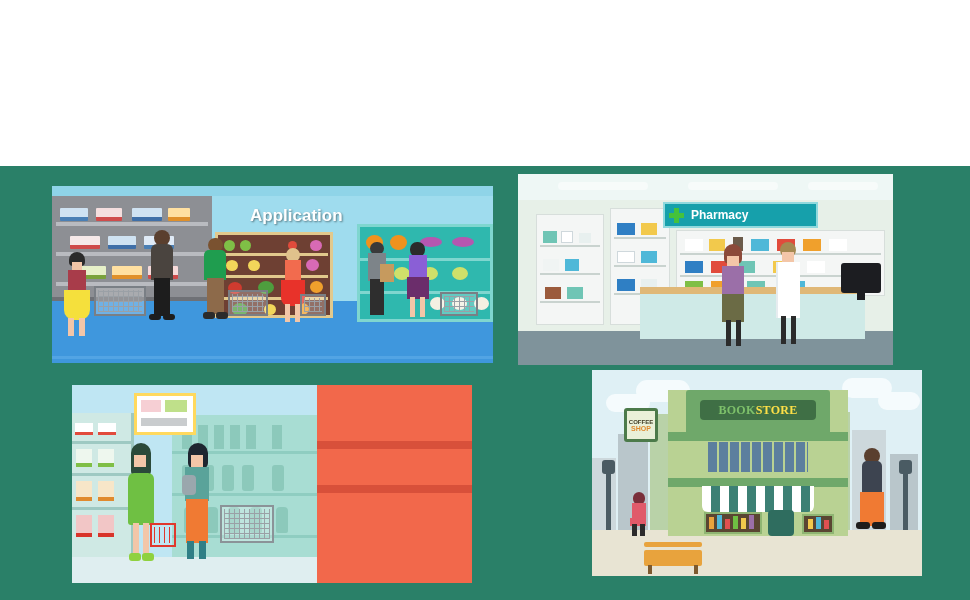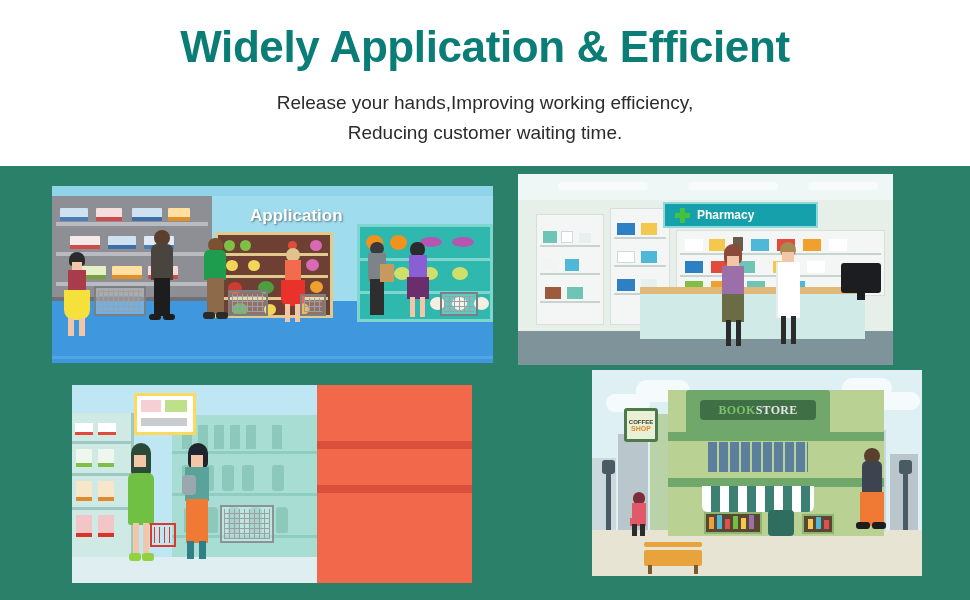--- a/index.html
+++ b/index.html
@@ -50,21 +50,21 @@
     font-family: "Liberation Sans", sans-serif;
   }
   .lbl-super { left: 198px; top: 20px; font-size: 17px; }
 
   
   .p-pharm { left: 518px; top: 174px; width: 375px; height: 191px; background: #dff1f4; }
   .ph-ceil { position:absolute; left:0; top:0; width:100%; height:26px; background:#eef7f5; }
   .ph-ceilstripe { position:absolute; height:8px; background:#f7fbfa; border-radius:4px; }
   .ph-wall { position:absolute; left:0; top:26px; width:100%; bottom:34px; background:#e7f0e8; }
   .ph-floor { position:absolute; left:0; bottom:0; width:100%; height:34px; background:#7f939b; }
-  .ph-sign { position:absolute; left:145px; top:28px; width:155px; height:26px; background:#16a0ab; border:2px solid #8fd9dd; display:flex; align-items:center; gap:7px; padding-left:10px; }
+  .ph-sign { position:absolute; left:145px; top:28px; width:155px; height:26px; background:#16a0ab; border:2px solid #8fd9dd; display:flex; align-items:center; gap:7px; padding-left:4px; }
   .cross { width:15px; height:15px; position:relative; }
   .cross:before, .cross:after { content:""; position:absolute; background:#45c23c; }
   .cross:before { left:5px; top:0; width:5px; height:15px; }
   .cross:after { left:0; top:5px; width:15px; height:5px; }
   .ph-signtext { color:#fff; font-weight:bold; font-size:12px; font-family:"Liberation Sans", sans-serif; }
   .ph-rack { position:absolute; background:#f4f6f5; border:1px solid #d7dedb; }
   .ph-rack .row { position:absolute; left:3px; right:3px; height:2px; background:#c9d3cf; }
   .ph-counter { position:absolute; left:122px; bottom:26px; width:225px; height:52px; background:#cfeae7; border-top:7px solid #e0b877; }
   .ph-monitor { position:absolute; right:12px; bottom:72px; width:40px; height:30px; background:#1c1d21; border-radius:3px; }
   .ph-monitor:after { content:""; position:absolute; left:16px; bottom:-7px; width:8px; height:7px; background:#1c1d21; }
@@ -80,26 +80,26 @@
   .rt-poster { position:absolute; left:62px; top:8px; width:62px; height:42px; background:#fff; border:3px solid #ffd95e; }
 
   
   .p-book { left: 592px; top: 370px; width: 330px; height: 206px; background: #dff0f5; }
   .bk-sky { position:absolute; left:0; top:0; width:100%; height:160px; background:#dff0f5; }
   .bk-ground { position:absolute; left:0; bottom:0; width:100%; height:46px; background:#e8e4d3; }
   .cloud { position:absolute; background:#f5fbfd; border-radius:20px; }
   .bldg { position:absolute; bottom:46px; background:#b9c6cb; }
   .bldg.lt { background:#cdd8dc; }
   .bldg.gn { background:#b9d2a8; }
-  .bk-store { position:absolute; left:76px; bottom:40px; width:216px; height:146px; background:#b9d293; }
+  .bk-store { position:absolute; left:76px; bottom:40px; width:180px; height:146px; background:#b9d293; }
   .bk-top { position:absolute; left:18px; top:0; width:144px; height:42px; background:#6fa86a; border-radius:3px 3px 0 0; }
   .bk-sign { position:absolute; left:14px; top:10px; width:116px; height:20px; background:#3f6f45; border-radius:4px; display:flex; align-items:center; justify-content:center; }
   .bk-sign span { font-family:"Liberation Serif", serif; font-weight:bold; font-size:12px; letter-spacing:.3px; }
   .bk-book { color:#7dc06a; }
-  .bk-store-txt { color:#e5e5e5; }
+  .bk-store-txt { color:#fde047; }
   .bk-band { position:absolute; left:0; width:100%; height:9px; background:#6fa86a; }
   .bk-windowgrid { position:absolute; left:40px; top:52px; width:100px; height:30px;
     background: repeating-linear-gradient(90deg,#5c7f9e 0 9px,#b9d293 9px 11px),
                 repeating-linear-gradient(0deg,#5c7f9e 0 9px,#b9d293 9px 11px); }
   .awning { position:absolute; left:34px; top:96px; width:112px; height:26px;
     background: repeating-linear-gradient(90deg,#ffffff 0 9px,#3c8074 9px 18px);
     border-radius: 0 0 6px 6px; }
   .bk-dooraw { position:absolute; background:#2f6d5f; border-radius:4px; }
   .bk-win { position:absolute; background:#5a4632; border:2px solid #8fb573; }
   .coffee-sign { position:absolute; left:32px; top:38px; width:34px; height:34px; background:#e9f0d8; border:3px solid #4c7a4a; border-radius:3px; display:flex; flex-direction:column; align-items:center; justify-content:center; line-height:1; }
@@ -108,27 +108,20 @@
   .bench { position:absolute; left:52px; bottom:10px; width:58px; height:16px; background:#e8a33d; border-radius:2px; }
   .lamp { position:absolute; bottom:46px; width:5px; height:60px; background:#4a5b63; }
   .lamp:before { content:""; position:absolute; left:-4px; top:-10px; width:13px; height:14px; background:#4a5b63; border-radius:3px; }
   .pedestrian { position:absolute; }
 </style>
 </head>
 <body>
 
 <div class="page">
 
-  <div class="header">
-    <div class="title">Widely Application &amp; Efficient</div>
-    <div class="subtitle-wrap">
-      <div class="subtitle-line">Release your hands,Improving working efficiency,</div>
-      <div class="subtitle-line">Reducing customer waiting time.</div>
-    </div>
-  </div>
 
   <div class="stage"></div>
 
   <div class="panel p-super">
     <div class="sm-ceiling"></div>
     <div class="sm-wall"></div>
     <div class="sm-floor">
         <div class="sm-floorline"></div>
       </div>
 

